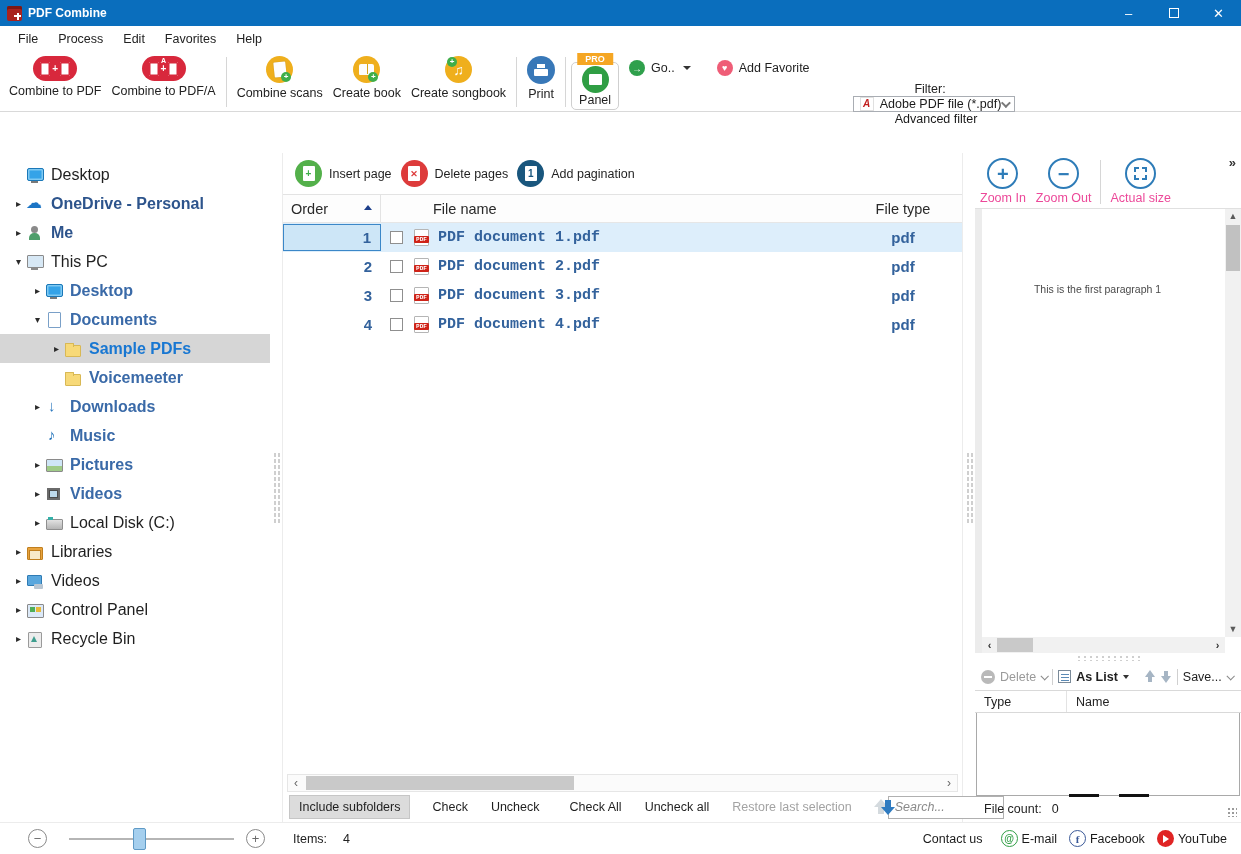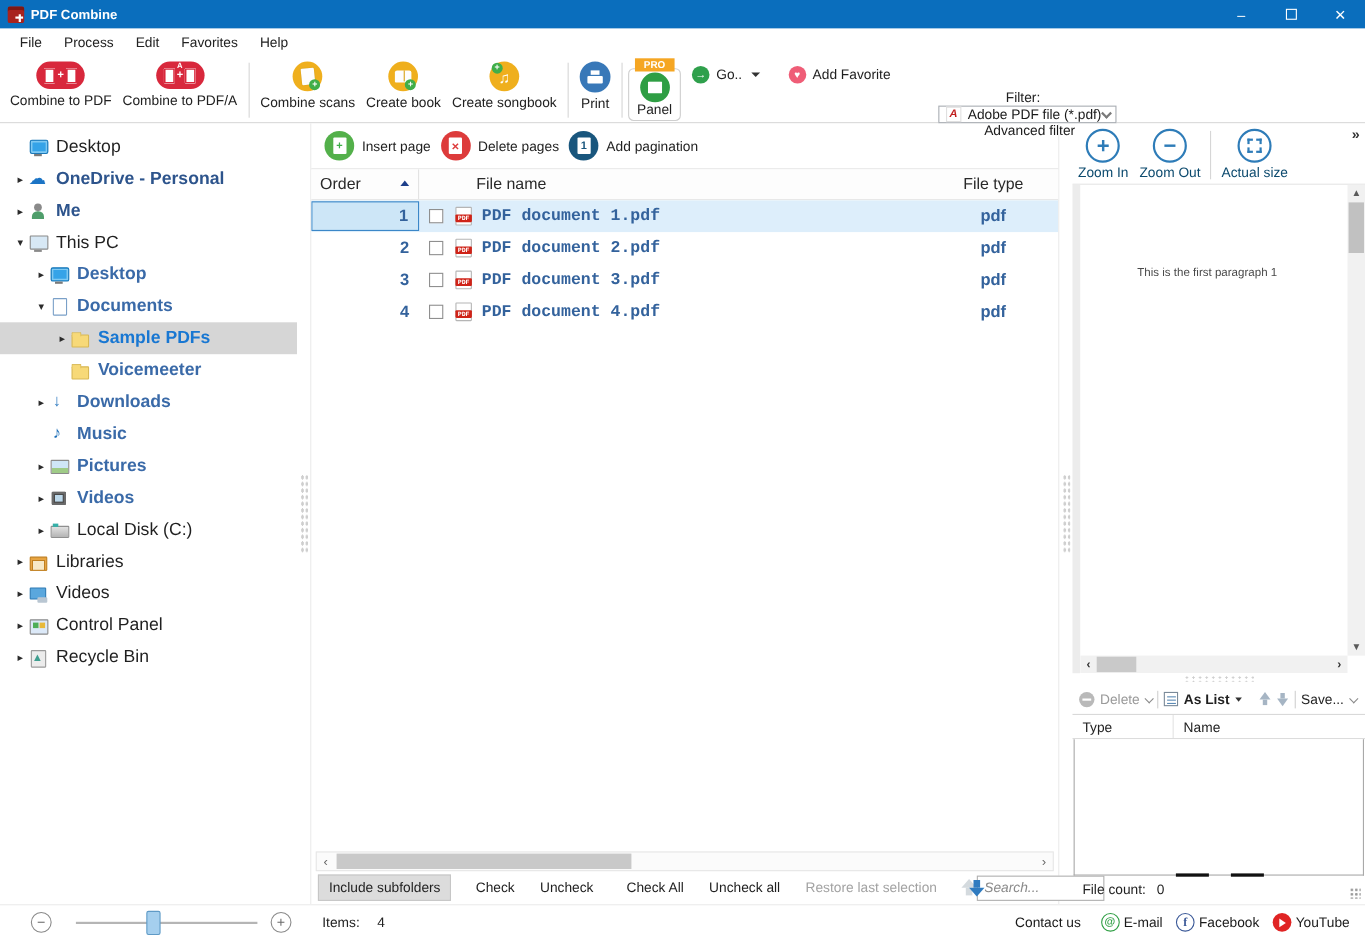--- a/index.html
+++ b/index.html
@@ -58,21 +58,21 @@
   .caret-down { width:0; height:0; border-left:4px solid transparent; border-right:4px solid transparent; border-top:4px solid #333; margin-left:2px; }
   .tr-row2 { display:flex; align-items:center; height:26px; margin-top:2px;flex-direction:column; }
   .filter-label { margin-right:8px; color:#222; }
   .combobox { flex:0 1 577px; height:23px; border:1px solid #a9adb3; display:flex; align-items:center; padding:0 6px; background:#fff; }
   .combobox .pdf-a-icon { width:14px; height:14px; background:#fff; border:1px solid #e0e0e0; color:#c11f1f; font-weight:bold; font-size:10px; line-height:12px; text-align:center; margin-right:6px; font-style:italic; }
   .combobox .val { flex:1; color:#1a1a1a; }
   .chev { width:7px; height:7px; border-right:2px solid #7a7a7a; border-bottom:2px solid #7a7a7a; transform:rotate(45deg) translateY(-2px); }
   .advanced-filter { margin-left:12px; color:#1a1a1a; white-space:nowrap; padding-right:8px; }
 
   
-  .main { flex:1; display:flex; min-height:0; }
+  .main { flex:1; display:flex; min-height:0;margin-top:41px; }
   .tree-panel { width:270px; padding-top:7px; overflow:hidden; flex:0 0 auto; }
   .splitter-v { width:12px; flex:0 0 auto; display:flex; align-items:center; justify-content:center; }
   .grip-v { width:7px; height:72px; background-image:radial-gradient(#cfcfcf 1.3px, transparent 1.4px); background-size:4px 6px; }
 
   .tree-item { height:29px; display:flex; align-items:center; font-size:16px; white-space:nowrap; }
   .tree-item.selected { background:#d6d6d6; }
   .tree-item .expander { width:15px; font-size:10px; color:#2b2b2b; text-align:center; flex:0 0 auto; }
   .tree-item .label { margin-left:7px; }
   .style-black .label { color:#1f1f1f; font-weight:normal; }
   .style-navy .label { color:#2d548c; font-weight:bold; }
@@ -152,21 +152,21 @@
   .arr.down .head { bottom:0; border-top:8px solid #2f7bc0; } .arr.down .stem { bottom:8px; background:#2f7bc0; }
   .search { width:116px; height:23px; border:1px solid #b0b0b0; padding:0 6px; font-family:"Liberation Sans",sans-serif; font-size:12.5px; }
   .search::placeholder { font-style:italic; color:#8a8a8a; }
 
   
   .right-panel { width:266px; display:flex; flex-direction:column; flex:0 0 auto; position:relative; }
   .panel-chevron { position:absolute; right:6px; top:2px; font-weight:bold; color:#333; font-size:13px; letter-spacing:-1px; }
   .zoom-toolbar { height:56px; display:flex; align-items:flex-start; padding-top:5px; border-bottom:1px solid #e0e0e0; flex:0 0 auto; }
   .ztb { display:flex; flex-direction:column; align-items:center; padding:0 5px; }
   .zcircle { width:31px; height:31px; border-radius:50%; border:2px solid #2e7cb8; color:#2e7cb8; display:flex; align-items:center; justify-content:center; font-size:20px; font-weight:bold; line-height:1; }
-  .ztb .lbl { margin-top:2px; color:#0c4a6e; white-space:nowrap; }
+  .ztb .lbl { margin-top:2px; color:#ec4899; white-space:nowrap; }
   .z-sep { width:1px; height:44px; background:#d6d6d6; margin:2px 4px 0; }
   .corners { width:13px; height:13px; position:relative; }
   .corners i { position:absolute; width:5px; height:5px; border:0 solid #2e7cb8; }
   .corners i:nth-child(1){ left:0; top:0; border-left-width:2px; border-top-width:2px; }
   .corners i:nth-child(2){ right:0; top:0; border-right-width:2px; border-top-width:2px; }
   .corners i:nth-child(3){ left:0; bottom:0; border-left-width:2px; border-bottom-width:2px; }
   .corners i:nth-child(4){ right:0; bottom:0; border-right-width:2px; border-bottom-width:2px; }
   .preview { flex:0 0 444px; position:relative; background:#fff; border-left:7px solid #ececec; overflow:hidden; }
   .preview-page-text { position:absolute; top:74px; left:0; right:28px; text-align:center; font-size:10.5px; color:#4a4a4a; }
   .vscroll { position:absolute; right:0; top:0; bottom:16px; width:16px; background:#f1f1f1; }

